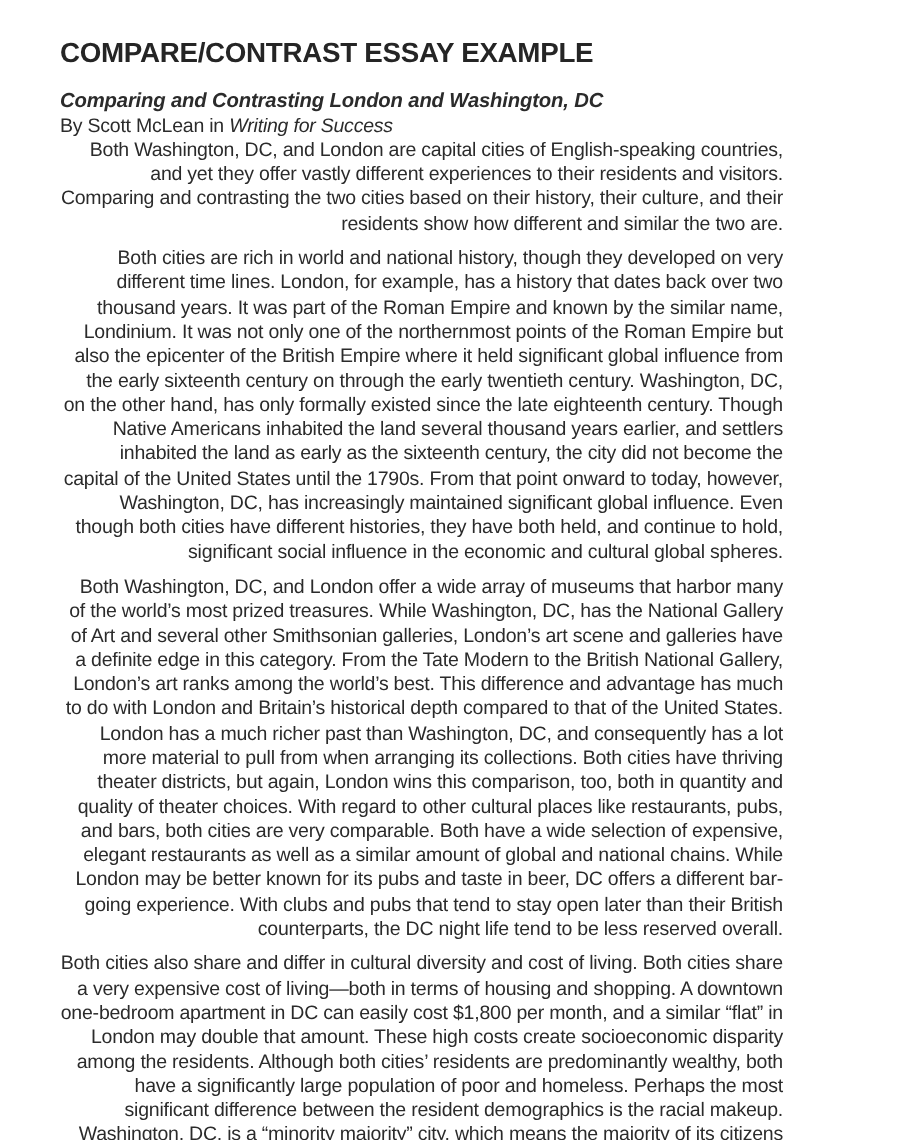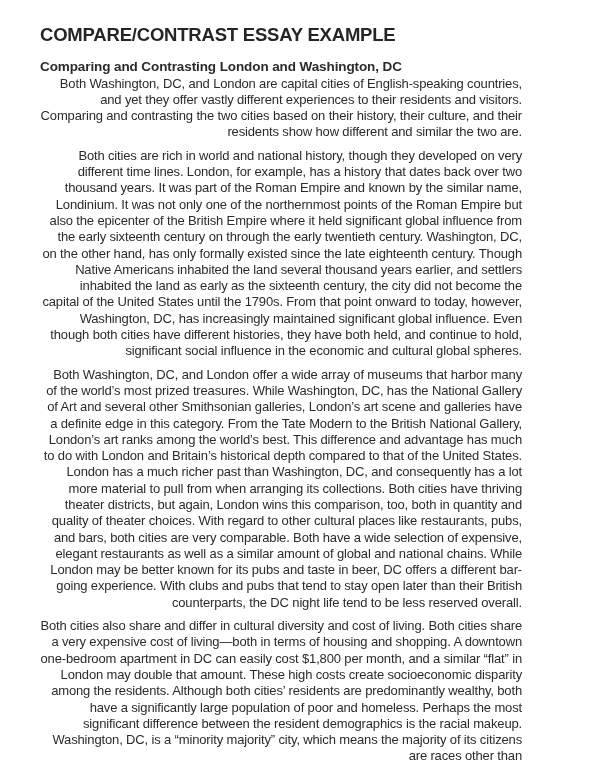--- a/index.html
+++ b/index.html
@@ -29,20 +29,21 @@
     color: #252525;
     line-height: 1.15;
   }
   .essay-heading {
     margin: 0;
     font-size: 13.5px;
     font-weight: 700;
     line-height: 16.3px;
     letter-spacing: -0.1px;
     color: #2b2b2b;
+    font-style: italic;
   }
   .byline {
     margin: 0;
     font-size: 13px;
     line-height: 16.3px;
     letter-spacing: -0.15px;
   }
   .byline em {
     font-style: italic;
   }
@@ -58,20 +59,21 @@
   }
 </style>
 </head>
 <body>
 
 <div class="page">
   <h1 class="doc-title">COMPARE/CONTRAST ESSAY EXAMPLE</h1>
 
   <h2 class="essay-heading">Comparing and Contrasting London and Washington, DC</h2>
 
+  <p class="byline"><span>By Scott McLean in </span><em>Writing for Success</em></p>
 
   <p class="body-para">Both Washington, DC, and London are capital cities of English-speaking countries, and yet they offer vastly different experiences to their residents and visitors. Comparing and contrasting the two cities based on their history, their culture, and their residents show how different and similar the two are.</p>
 
   <p class="body-para">Both cities are rich in world and national history, though they developed on very different time lines. London, for example, has a history that dates back over two thousand years. It was part of the Roman Empire and known by the similar name, Londinium. It was not only one of the northernmost points of the Roman Empire but also the epicenter of the British Empire where it held significant global influence from the early sixteenth century on through the early twentieth century. Washington, DC, on the other hand, has only formally existed since the late eighteenth century. Though Native Americans inhabited the land several thousand years earlier, and settlers inhabited the land as early as the sixteenth century, the city did not become the capital of the United States until the 1790s. From that point onward to today, however, Washington, DC, has increasingly maintained significant global influence. Even though both cities have different histories, they have both held, and continue to hold, significant social influence in the economic and cultural global spheres.</p>
 
   <p class="body-para">Both Washington, DC, and London offer a wide array of museums that harbor many of the world’s most prized treasures. While Washington, DC, has the National Gallery of Art and several other Smithsonian galleries, London’s art scene and galleries have a definite edge in this category. From the Tate Modern to the British National Gallery, London’s art ranks among the world’s best. This difference and advantage has much to do with London and Britain’s historical depth compared to that of the United States. London has a much richer past than Washington, DC, and consequently has a lot more material to pull from when arranging its collections. Both cities have thriving theater districts, but again, London wins this comparison, too, both in quantity and quality of theater choices. With regard to other cultural places like restaurants, pubs, and bars, both cities are very comparable. Both have a wide selection of expensive, elegant restaurants as well as a similar amount of global and national chains. While London may be better known for its pubs and taste in beer, DC offers a different bar-going experience. With clubs and pubs that tend to stay open later than their British counterparts, the DC night life tend to be less reserved overall.</p>
 
   <p class="body-para">Both cities also share and differ in cultural diversity and cost of living. Both cities share a very expensive cost of living—both in terms of housing and shopping. A downtown one-bedroom apartment in DC can easily cost $1,800 per month, and a similar “flat” in London may double that amount. These high costs create socioeconomic disparity among the residents. Although both cities’ residents are predominantly wealthy, both have a significantly large population of poor and homeless. Perhaps the most significant difference between the resident demographics is the racial makeup. Washington, DC, is a “minority majority” city, which means the majority of its citizens are races other than</p>
 </div>
 

